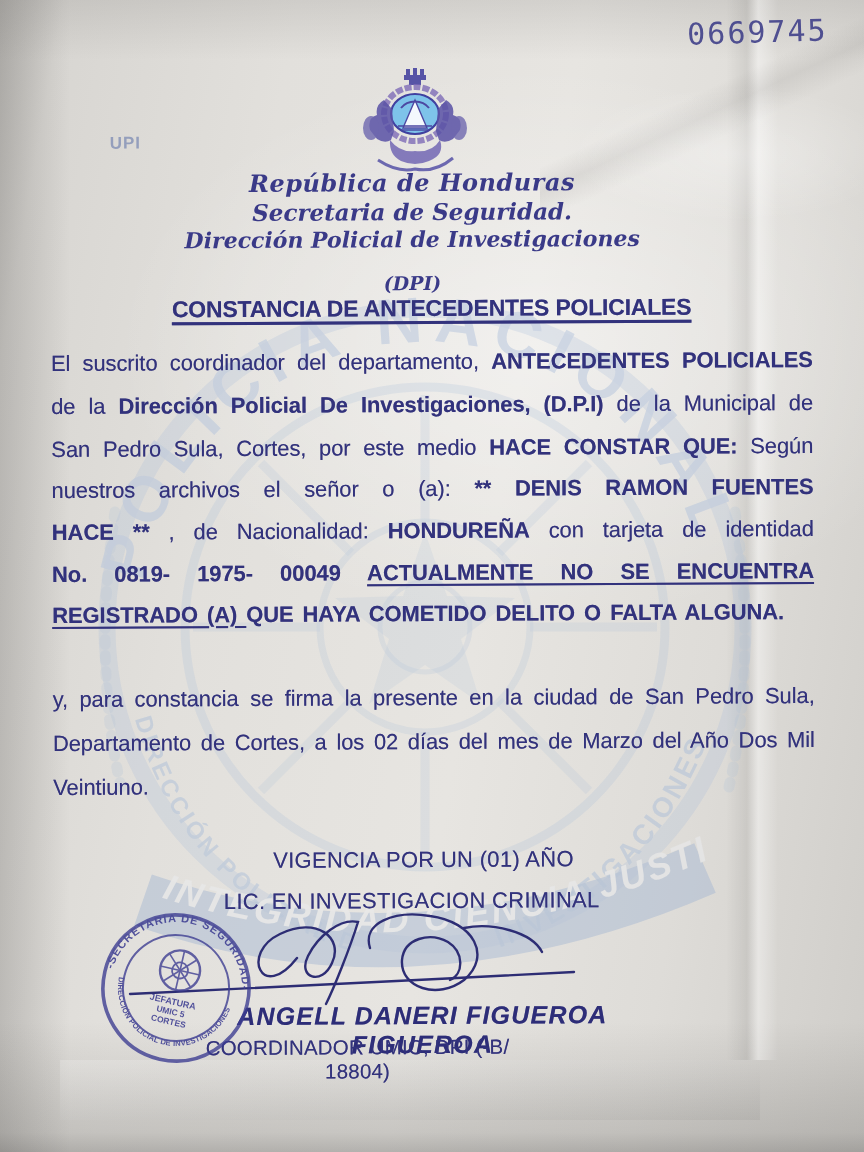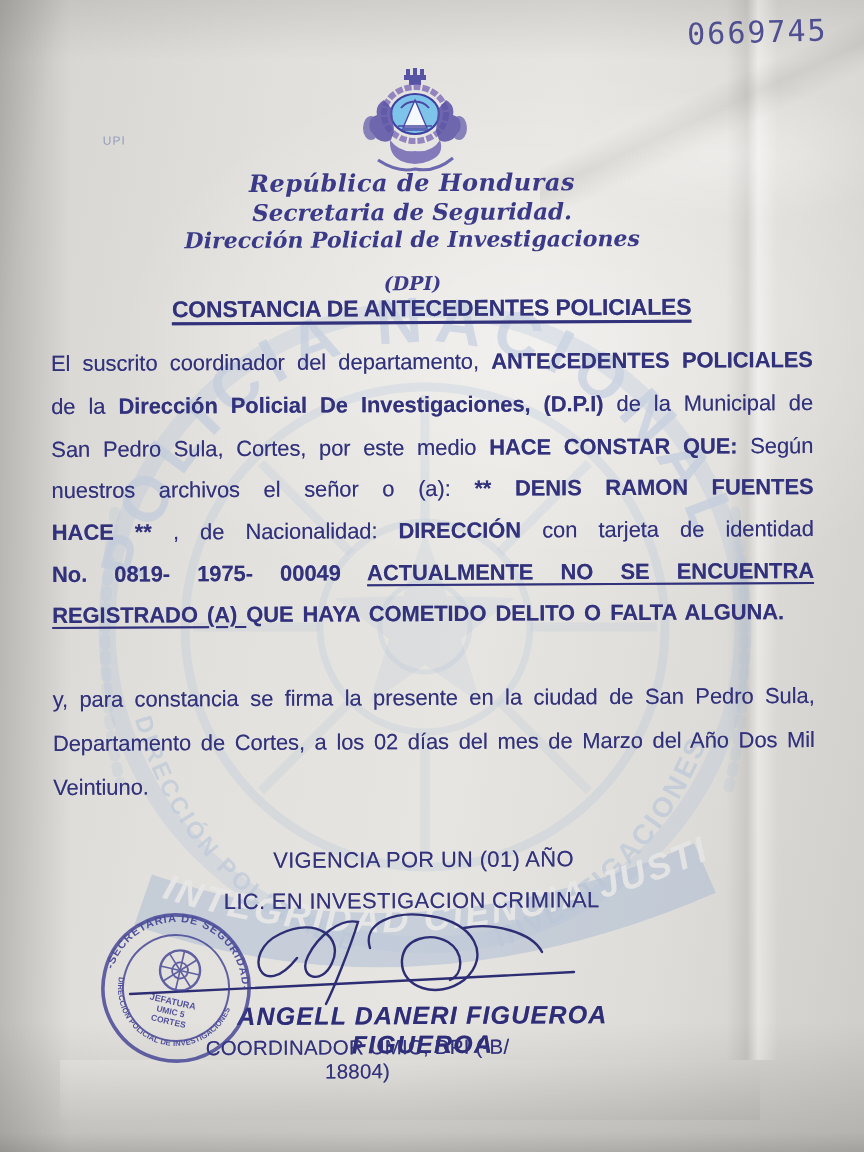--- a/index.html
+++ b/index.html
@@ -25,21 +25,21 @@
   #wrinkle-2{left:60px;top:1060px;width:700px;height:60px;
     background:linear-gradient(175deg, rgba(255,255,255,.25), rgba(0,0,0,.06));opacity:.8;}
 
   .abs{position:absolute;}
   .ink{color:#32327c; text-shadow:0 0 .5px rgba(50,50,124,.55);}
   .b{font-weight:700;}
   .u{text-decoration:underline; text-decoration-thickness:2.2px; text-underline-offset:4px;}
 
   #doc-number{left:690px; top:16px; width:160px; font-family:"DejaVu Sans Mono", monospace;
     font-size:30px; letter-spacing:2px; color:#44448c; transform:rotate(-1.5deg); opacity:.92;}
-  #corner-mark{left:105px; top:132px; font-size:12px; font-weight:400; color:#5b6fa8; opacity:.55;
+  #corner-mark{left:112px; top:132px; font-size:17px; font-weight:700; color:#5b6fa8; opacity:.55;
     letter-spacing:1px;}
 
   #text-layer{position:absolute; left:0; top:0; width:864px; height:1152px; z-index:3;
     transform:rotate(-0.3deg);}
   #watermark-layer{position:absolute; left:85px; top:282px; z-index:1; opacity:.62;}
   #crest{position:absolute; left:360px; top:68px; z-index:2;}
 
   .script{font-family:"DejaVu Serif", serif; font-style:italic; font-weight:700; color:#3a3a88;
     text-align:center; left:0; width:864px; transform:translateX(-18px);}
   #hdr-republic{top:168px; font-size:24px; letter-spacing:.5px;}
@@ -158,21 +158,21 @@
     <div class="abs script" id="hdr-secretary">Secretaria de Seguridad.</div>
     <div class="abs script" id="hdr-direction">Dirección Policial de Investigaciones</div>
     <div class="abs script" id="dpi-line">(DPI)</div>
 
     <div class="abs ink" id="doc-title">CONSTANCIA DE ANTECEDENTES POLICIALES</div>
 
     <div class="abs ink bodyline just" id="l1"><span>El suscrito coordinador del departamento, </span><span class="b">ANTECEDENTES POLICIALES</span></div>
     <div class="abs ink bodyline just" id="l2"><span>de la </span><span class="b">Dirección Policial De Investigaciones, (D.P.I)</span><span> de la Municipal de</span></div>
     <div class="abs ink bodyline just" id="l3"><span>San Pedro Sula, Cortes, por este medio </span><span class="b">HACE CONSTAR QUE:</span><span> Según</span></div>
     <div class="abs ink bodyline just" id="l4"><span>nuestros archivos el señor o (a): </span><span class="b">** DENIS RAMON FUENTES</span></div>
-    <div class="abs ink bodyline just" id="l5"><span class="b">HACE **</span><span> , de Nacionalidad: </span><span class="b">DIRECCIÓN</span><span> con tarjeta de identidad</span></div>
+    <div class="abs ink bodyline just" id="l5"><span class="b">HACE **</span><span> , de Nacionalidad: </span><span class="b">HONDUREÑA</span><span> con tarjeta de identidad</span></div>
     <div class="abs ink bodyline just" id="l6"><span class="b">No. 0819- 1975- 00049 </span><span class="b u">ACTUALMENTE NO SE ENCUENTRA</span></div>
     <div class="abs ink bodyline" id="l7"><span class="b u">REGISTRADO (A) </span><span class="b">QUE HAYA COMETIDO DELITO O FALTA ALGUNA.</span></div>
 
     <div class="abs ink bodyline just" id="m1">y, para constancia se firma la presente en la ciudad de San Pedro Sula,</div>
     <div class="abs ink bodyline just" id="m2">Departamento de Cortes, a los 02 días del mes de Marzo del Año Dos Mil</div>
     <div class="abs ink bodyline" id="m3">Veintiuno.</div>
 
     <div class="abs ink" id="validity">VIGENCIA POR UN (01) AÑO</div>
     <div class="abs ink" id="lic-line">LIC. EN INVESTIGACION CRIMINAL</div>
 

